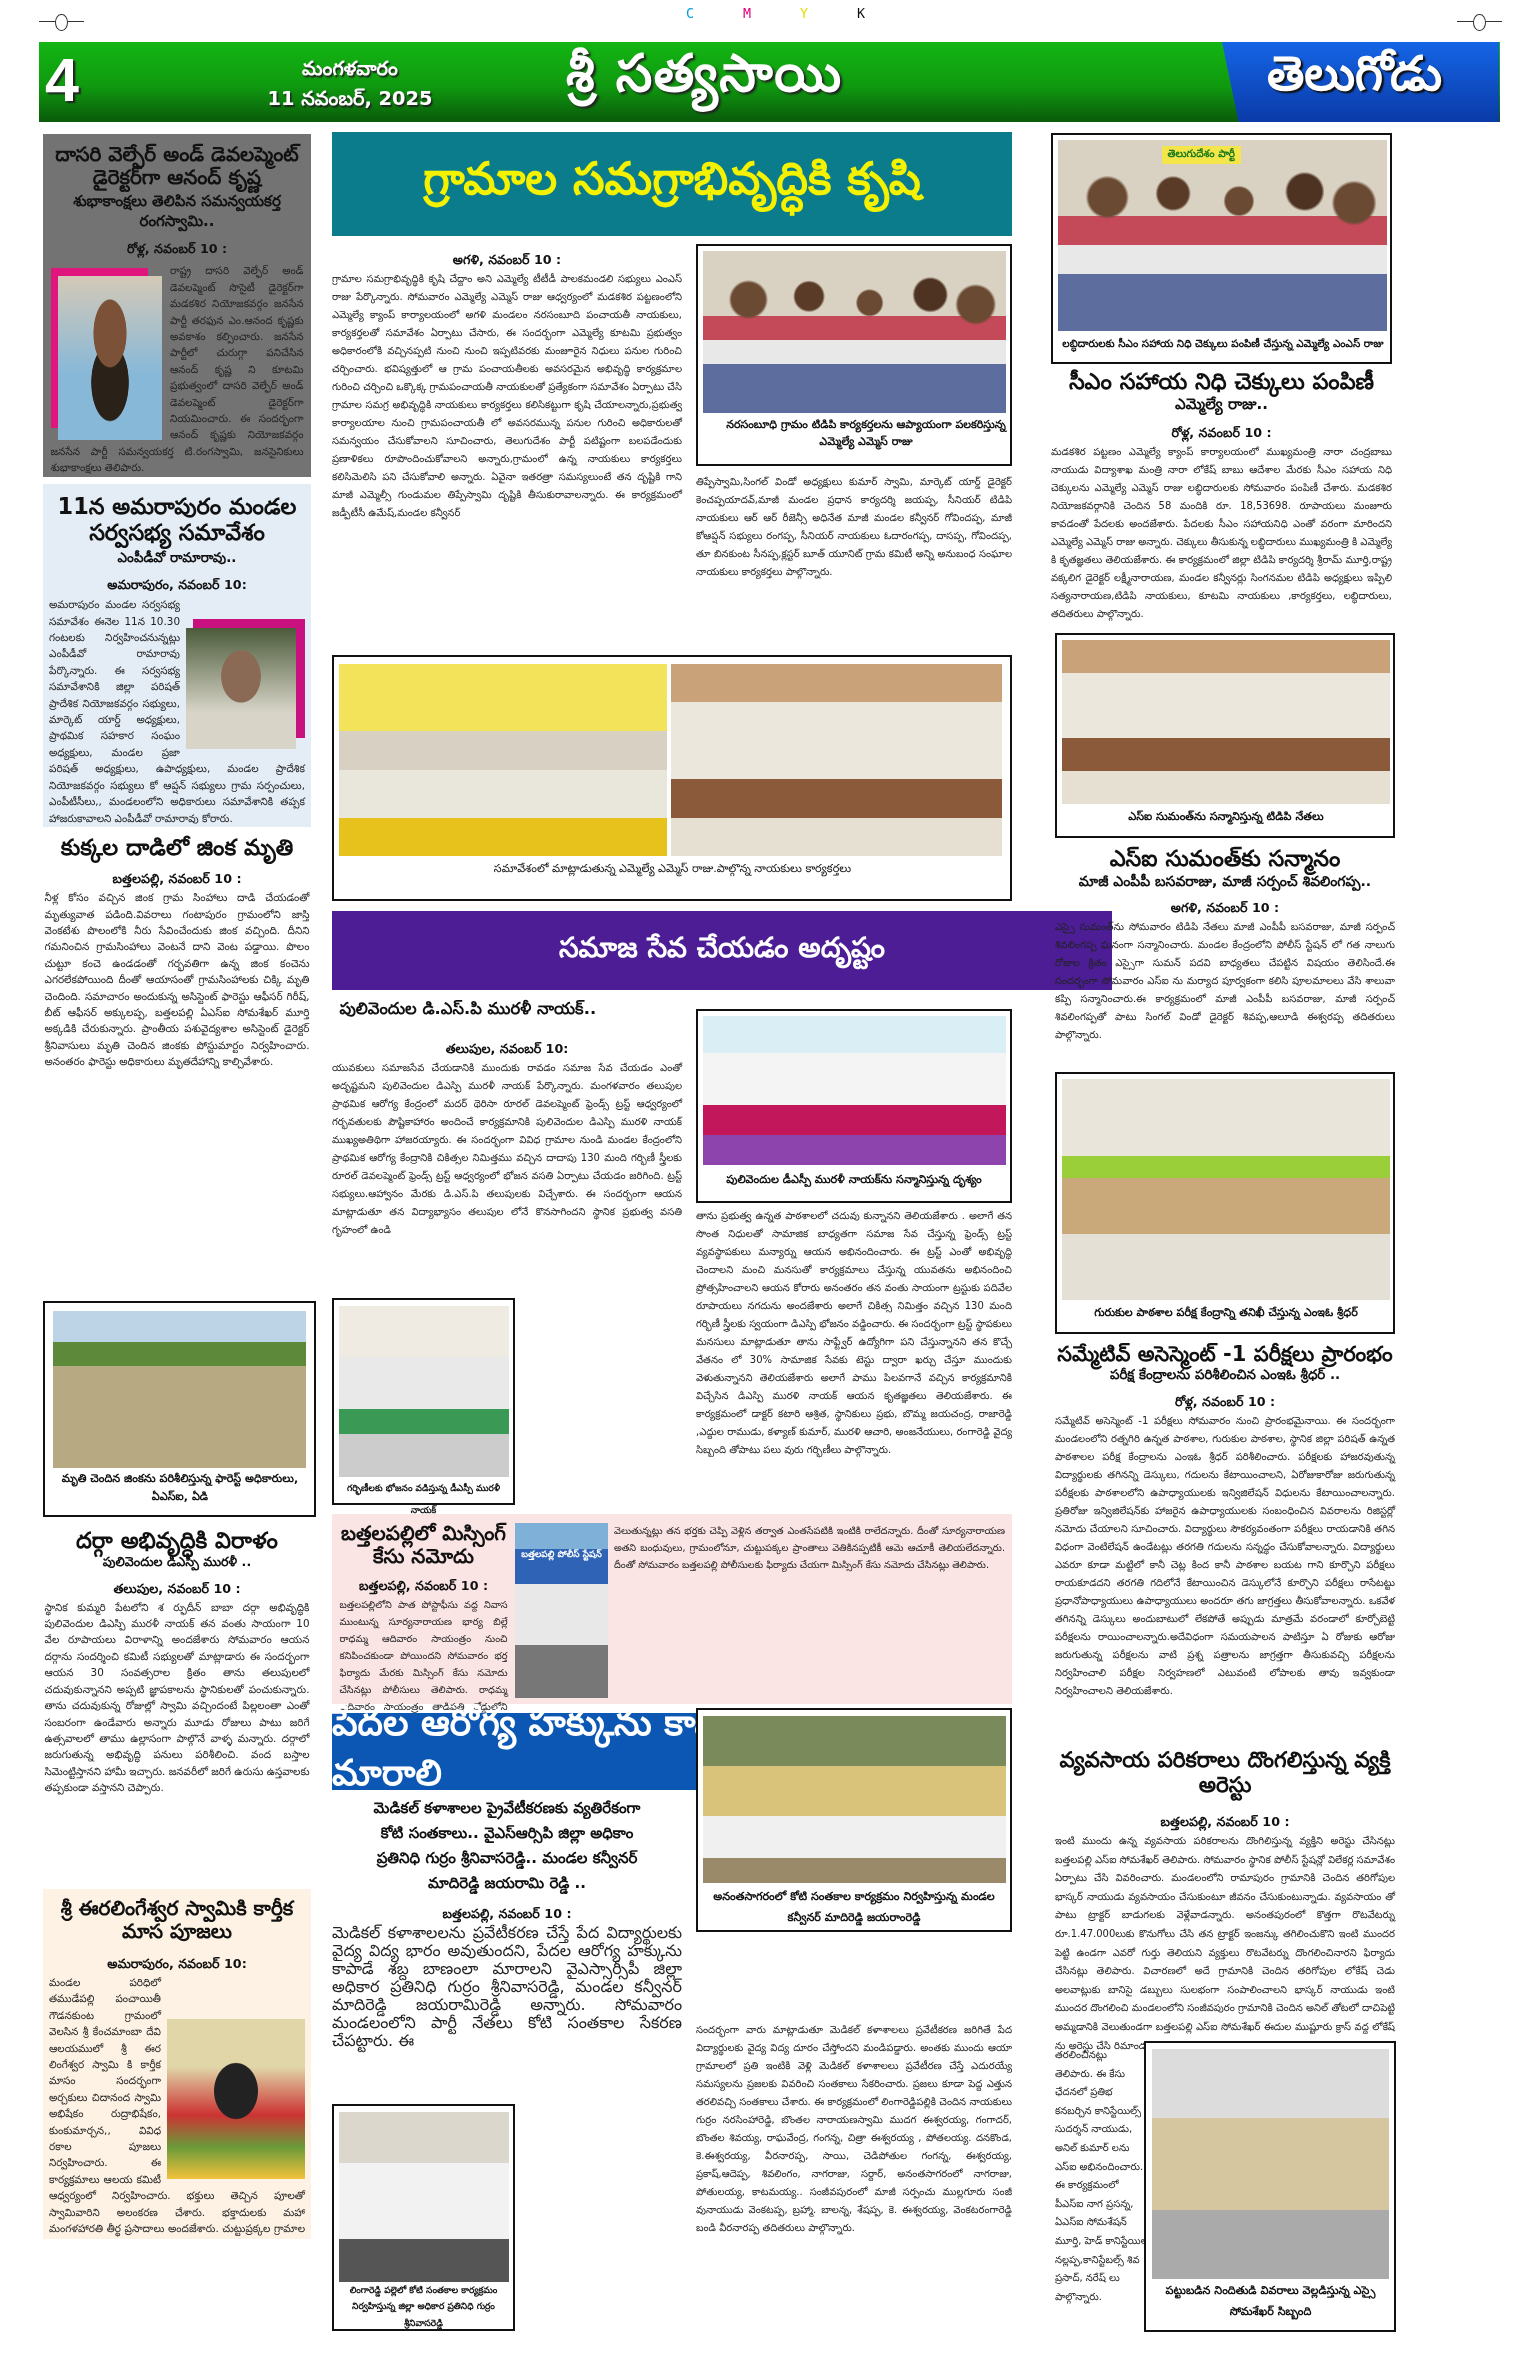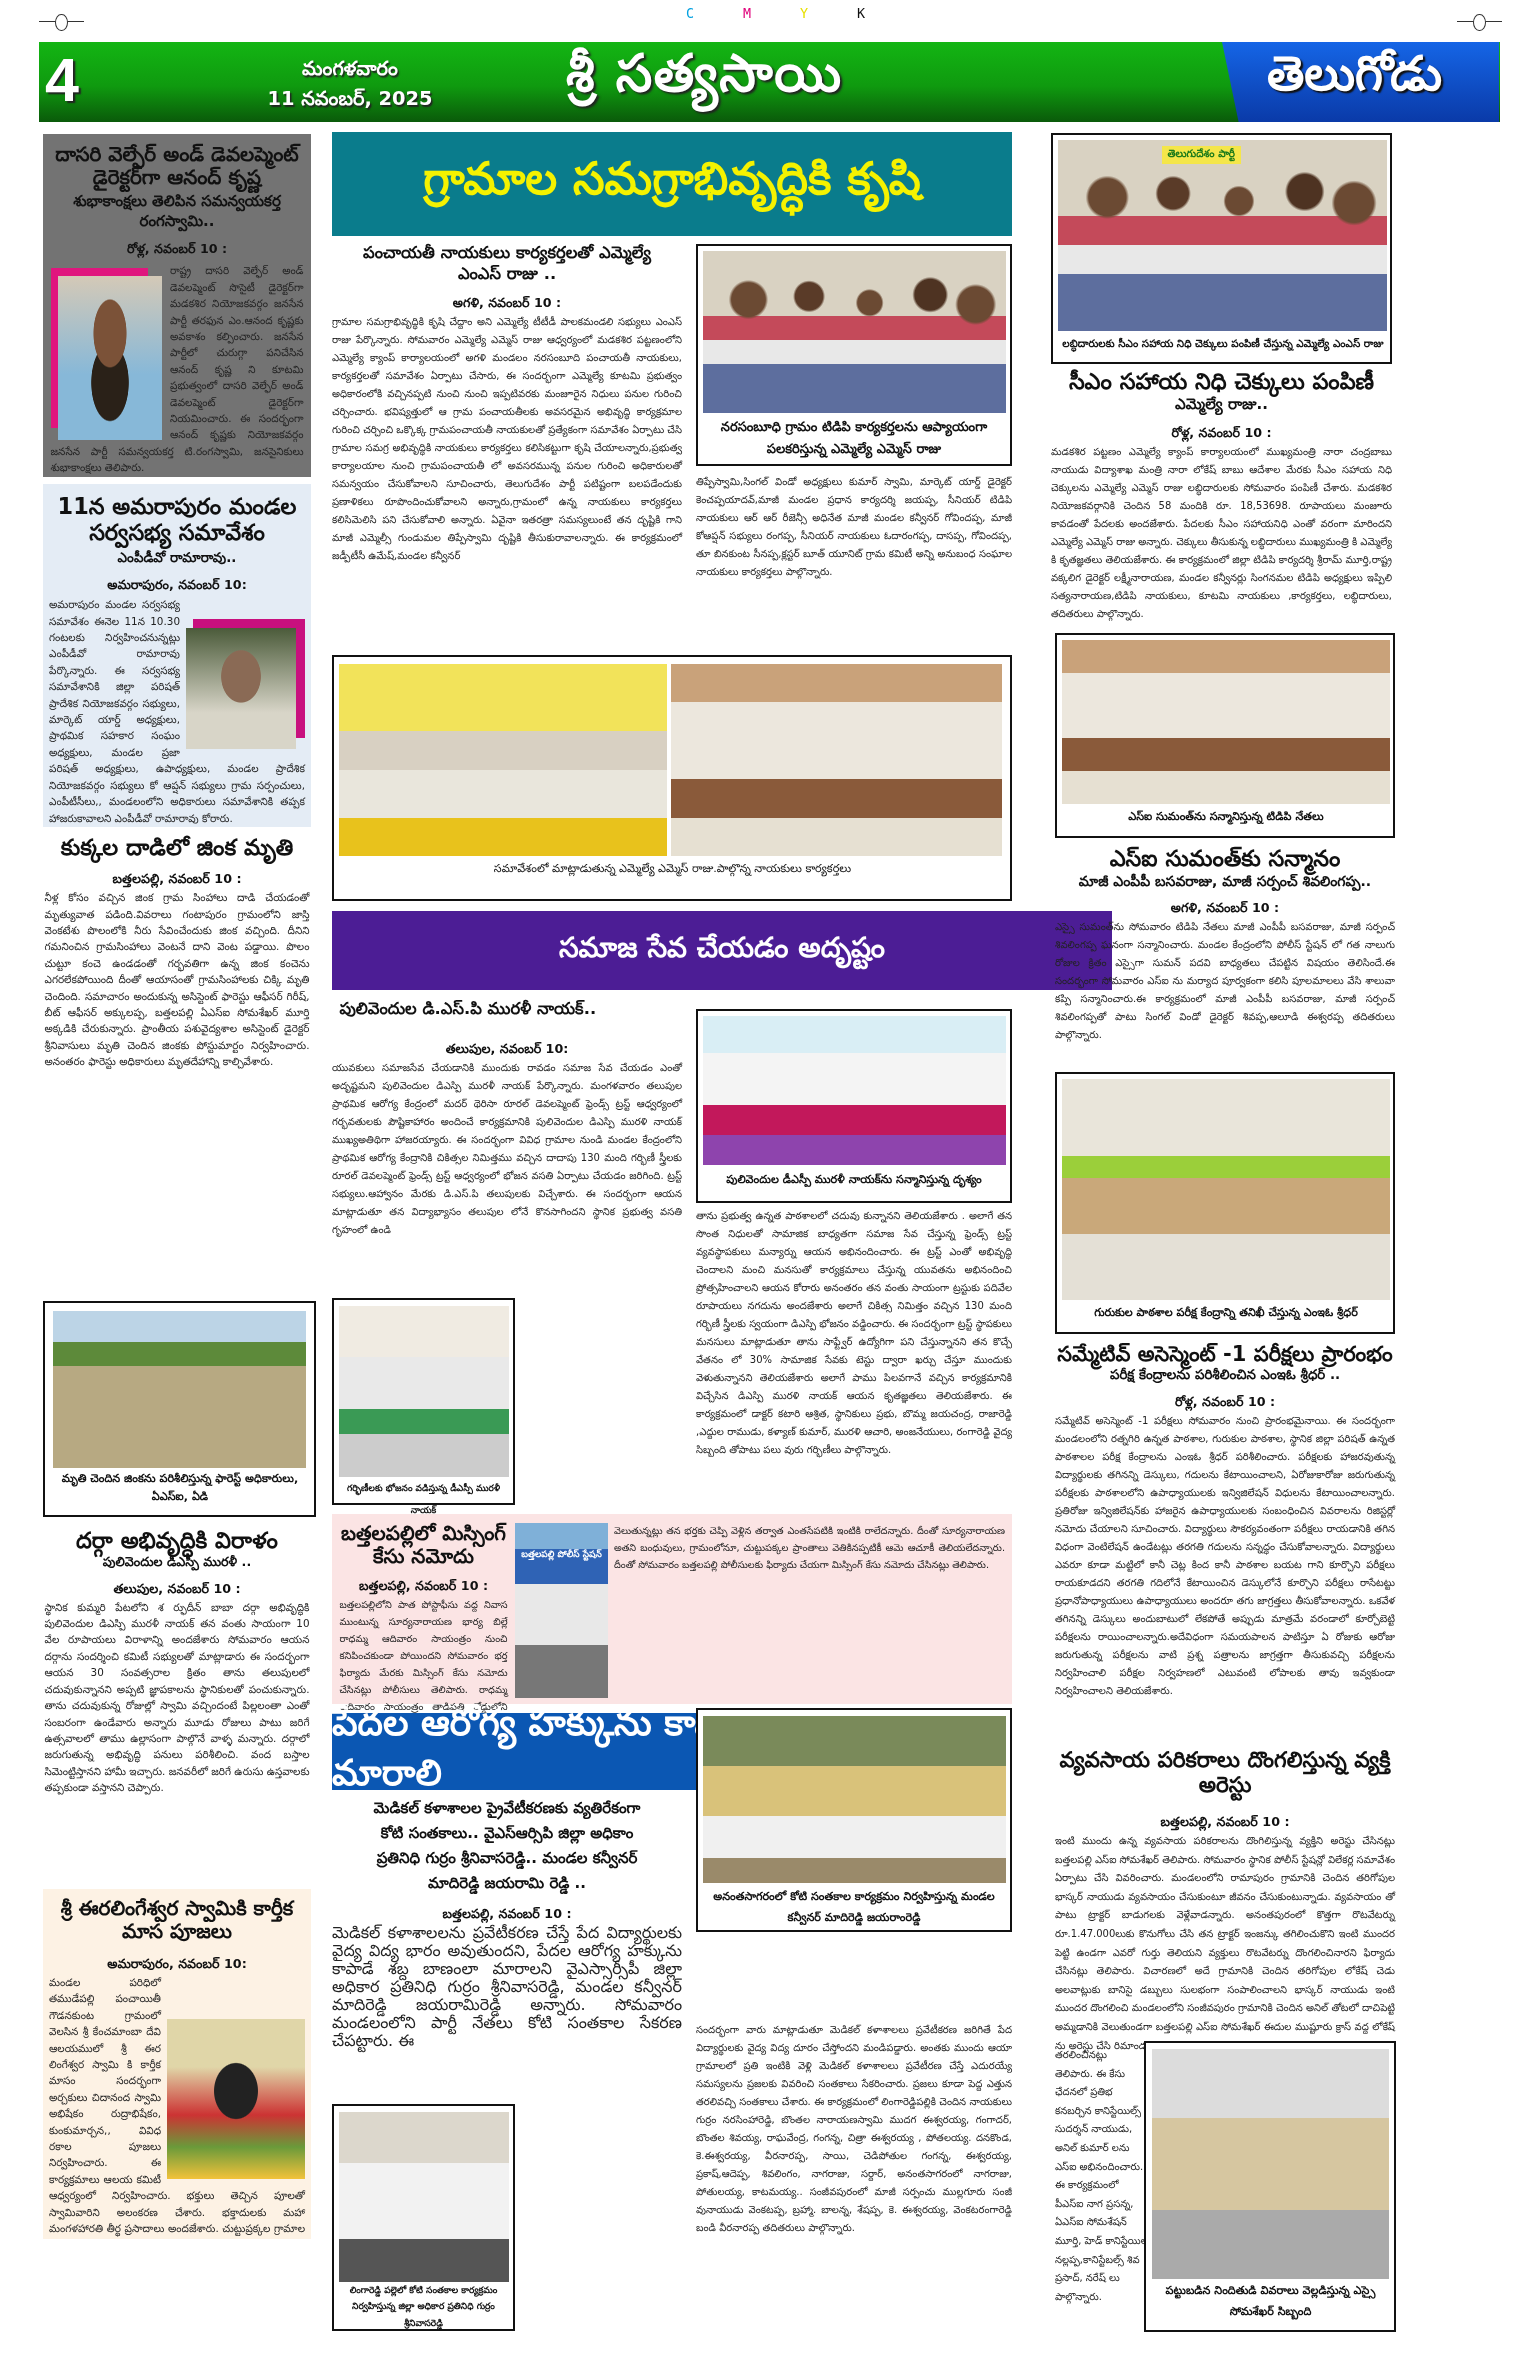--- a/index.html
+++ b/index.html
@@ -118,27 +118,26 @@
   <div class="dl">అమరాపురం, నవంబర్ 10:</div>
   <div style="padding:0 6px">
     <div class="img p-linga" style="position:relative;float:right;width:138px;height:160px;margin:45px 0 3px 6px"></div>
     <div class="body" style="font-size:10.4px;line-height:16.4px">మండల పరిధిలో తముడేపల్లి పంచాయితీ గౌడనకుంట గ్రామంలో వెలసిన శ్రీ కేంచమాంబా దేవి ఆలయములో శ్రీ ఈర లింగేశ్వర స్వామి కి కార్తీక మాసం సందర్భంగా అర్చకులు చిదానంద స్వామి అభిషేకం రుద్రాభిషేకం, కుంకుమార్చన,, వివిధ రకాల పూజలు నిర్వహించారు. ఈ కార్యక్రమాలు ఆలయ కమిటీ ఆధ్వర్యంలో నిర్వహించారు. భక్తులు తెచ్చిన పూలతో స్వామివారిని అలంకరణ చేశారు. భక్తాదులకు మహా మంగళహారతి తీర్థ ప్రసాదాలు అందజేశారు. చుట్టుప్రక్కల గ్రామాల నుండి స్వామివారిని దర్శించుకోవడానికి తరలివచ్చారు.</div>
   </div>
 </div>
 
 <div class="band" style="left:332px;top:132px;width:680px;height:104px;background:#0a7c8c;color:#f5f200;font-size:45px">గ్రామాల సమగ్రాభివృద్ధికి కృషి</div>
 
 <div class="abs" style="left:332px;top:242px;width:350px">
-  <div class="sub" style="font-size:16.4px;font-weight:bold;padding:0 22.4px">పంచాయతీ నాయకులు కార్యకర్తలతో ఎమ్మెల్యే ఎంఎస్ రాజు ..</div>
   <div class="dl">అగళి, నవంబర్ 10 :</div>
   <div class="body" style="font-size:10px;line-height:18px">గ్రామాల సమగ్రాభివృద్ధికి కృషి చేద్దాం అని ఎమ్మెల్యే టీటీడీ పాలకమండలి సభ్యులు ఎంఎస్ రాజు పేర్కొన్నారు. సోమవారం ఎమ్మెల్యే ఎమ్మెస్ రాజు ఆధ్వర్యంలో మడకశిర పట్టణంలోని ఎమ్మెల్యే క్యాంప్ కార్యాలయంలో అగళి మండలం నరసంబూది పంచాయతీ నాయకులు, కార్యకర్తలతో సమావేశం ఏర్పాటు చేసారు, ఈ సందర్భంగా ఎమ్మెల్యే కూటమి ప్రభుత్వం అధికారంలోకి వచ్చినప్పటి నుంచి నుంచి ఇప్పటివరకు మంజూరైన నిధులు పనుల గురించి చర్చించారు. భవిష్యత్తులో ఆ గ్రామ పంచాయతీలకు అవసరమైన అభివృద్ధి కార్యక్రమాల గురించి చర్చించి ఒక్కొక్క గ్రామపంచాయతీ నాయకులతో ప్రత్యేకంగా సమావేశం ఏర్పాటు చేసి గ్రామాల సమగ్ర అభివృద్ధికి నాయకులు కార్యకర్తలు కలిసికట్టుగా కృషి చేయాలన్నారు,ప్రభుత్వ కార్యాలయాల నుంచి గ్రామపంచాయతీ లో అవసరమున్న పనుల గురించి అధికారులతో సమన్వయం చేసుకోవాలని సూచించారు, తెలుగుదేశం పార్టీ పటిష్టంగా బలపడేందుకు ప్రణాళికలు రూపొందించుకోవాలని అన్నారు,గ్రామంలో ఉన్న నాయకులు కార్యకర్తలు కలిసిమెలిసి పని చేసుకోవాలి అన్నారు. ఏవైనా ఇతరత్రా సమస్యలుంటే తన దృష్టికి గాని మాజీ ఎమ్మెల్సీ గుండుమల తిప్పేస్వామి దృష్టికి తీసుకురావాలన్నారు. ఈ కార్యక్రమంలో జడ్పీటీసీ ఉమేష్,మండల కన్వీనర్</div>
 </div>
 <div class="photo" style="left:696px;top:244px;width:316px;height:222px">
   <div class="img p-crowd" style="left:4.5px;top:4.5px;width:303px;height:162px"></div>
-  <div class="cap" style="left:3px;top:170px;width:306px;font-size:13px;line-height:22px">నరసంబూధి గ్రామం టిడిపి కార్యకర్తలను ఆప్యాయంగా పలకరిస్తున్న ఎమ్మెల్యే ఎమ్మెస్ రాజు</div>
+  <div class="cap" style="left:15px;top:170px;width:306px;font-size:11px;line-height:17px">నరసంబూధి గ్రామం టిడిపి కార్యకర్తలను ఆప్యాయంగా పలకరిస్తున్న ఎమ్మెల్యే ఎమ్మెస్ రాజు</div>
 </div>
 <div class="abs body" style="left:696px;top:473px;width:316px;font-size:10px;line-height:18px">తిప్పేస్వామి,సింగల్ విండో అధ్యక్షులు కుమార్ స్వామి, మార్కెట్ యార్డ్ డైరెక్టర్ కెంచప్పయాదవ్,మాజీ మండల ప్రధాన కార్యదర్శి జయప్ప, సీనియర్ టిడిపి నాయకులు ఆర్ ఆర్ రీజెన్సీ అధినేత మాజీ మండల కన్వీనర్ గోవిందప్ప, మాజీ కోఆప్షన్ సభ్యులు రంగప్ప, సీనియర్ నాయకులు ఓదారంగప్ప, దాసప్ప, గోవిందప్ప, తూ బినకుంట సీనప్ప,క్లస్టర్ బూత్ యూనిట్ గ్రామ కమిటీ అన్ని అనుబంధ సంఘాల నాయకులు కార్యకర్తలు పాల్గొన్నారు.</div>
 
 <div class="photo" style="left:332px;top:655px;width:680px;height:246px">
   <div class="img p-meet" style="left:4.5px;top:6.7px;width:328px;height:192px"></div>
   <div class="img p-room" style="left:337px;top:6.7px;width:331px;height:192px"></div>
   <div class="cap" style="left:4.5px;top:201px;width:668px;font-size:11.2px;font-weight:normal">సమావేశంలో మాట్లాడుతున్న ఎమ్మెల్యే ఎమ్మెస్ రాజు.పాల్గొన్న నాయకులు కార్యకర్తలు</div>
 </div>
 
 <div class="band" style="left:332px;top:911px;width:780px;height:79px;background:#4c1d95;color:#fff;font-size:28px">సమాజ సేవ చేయడం అదృష్టం</div>

